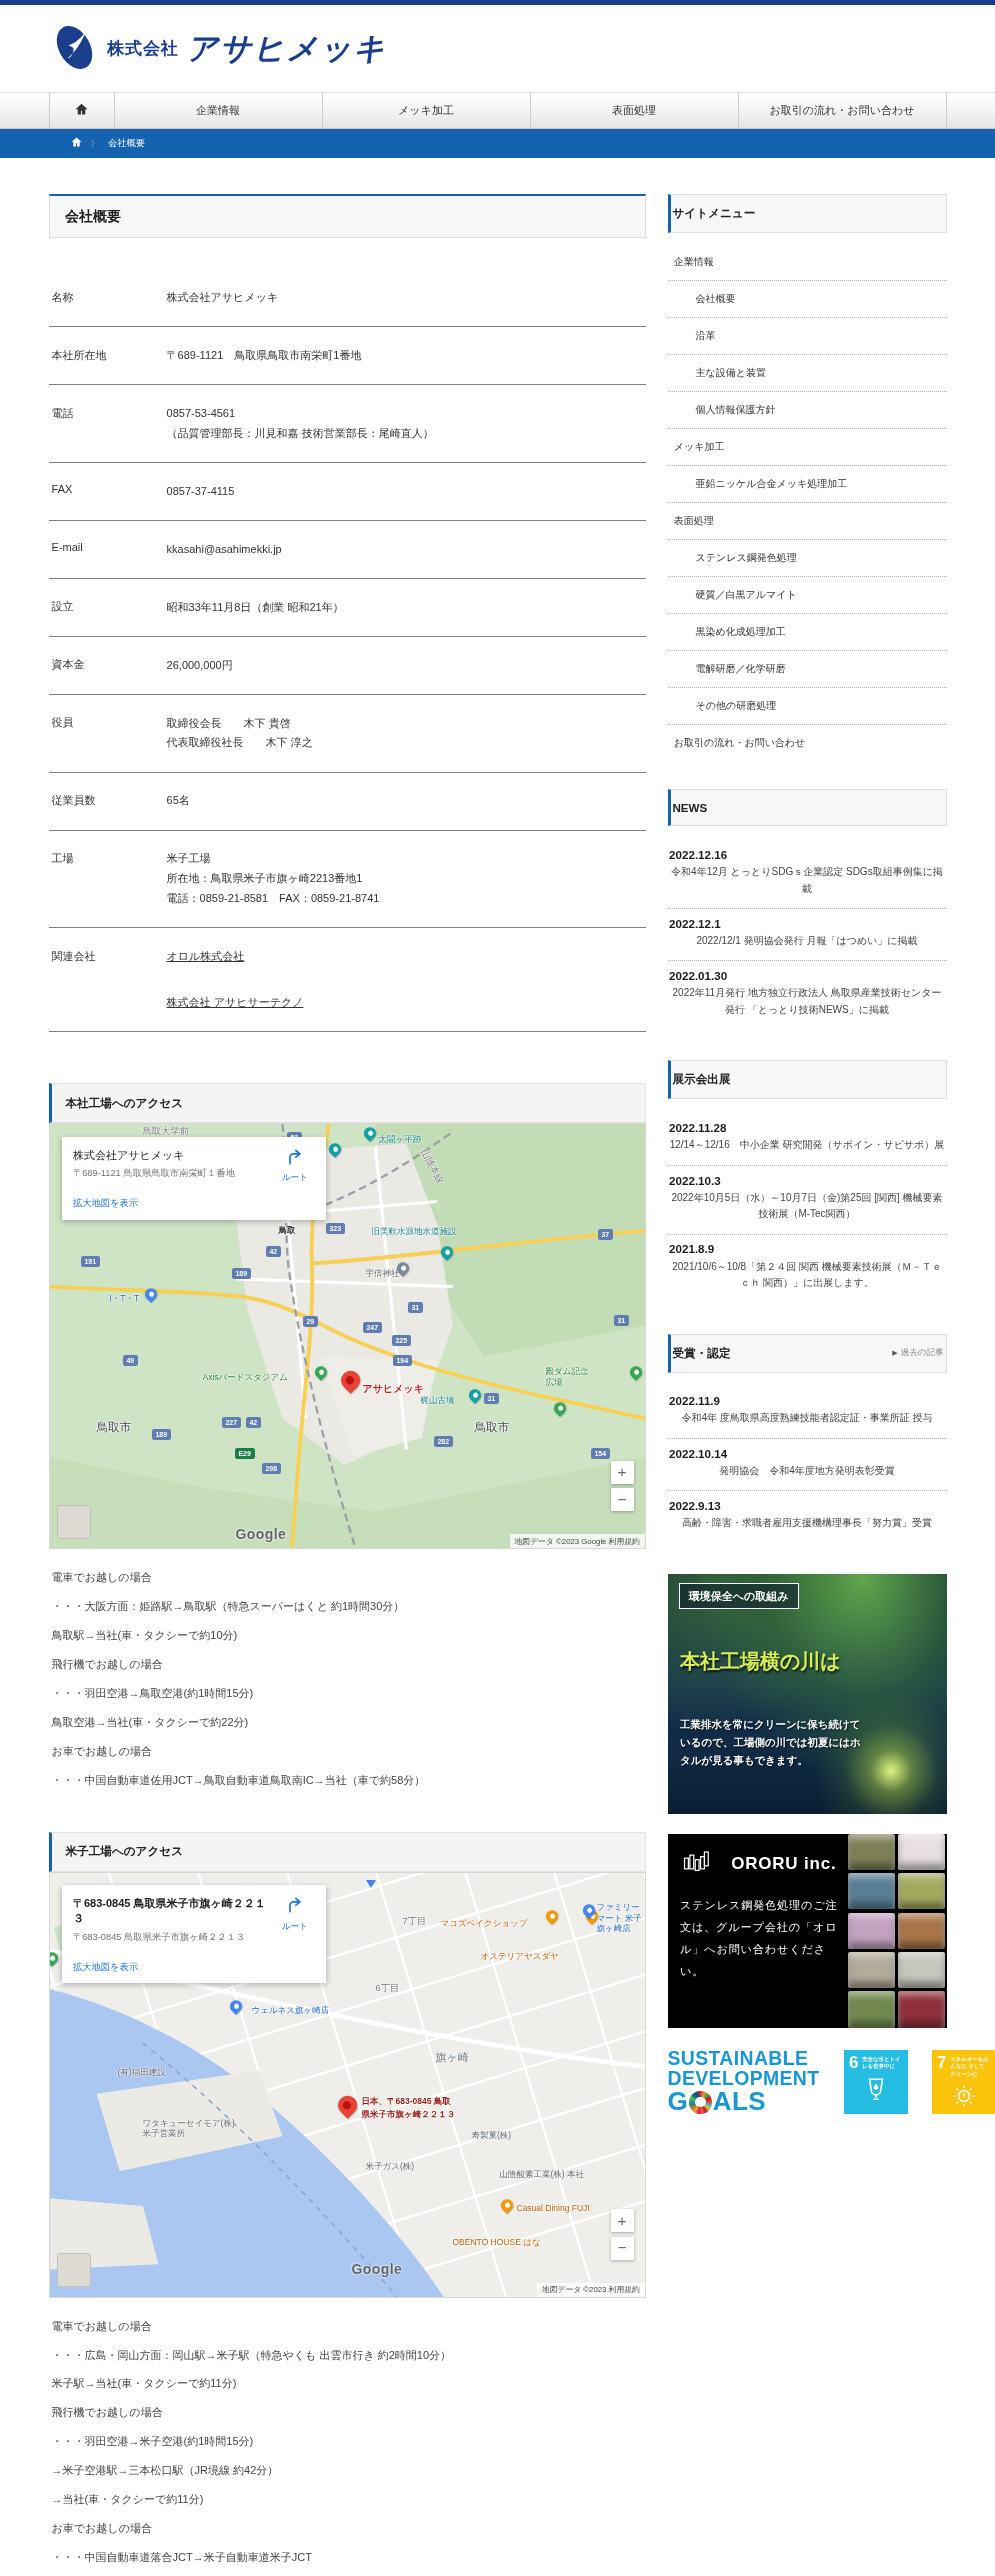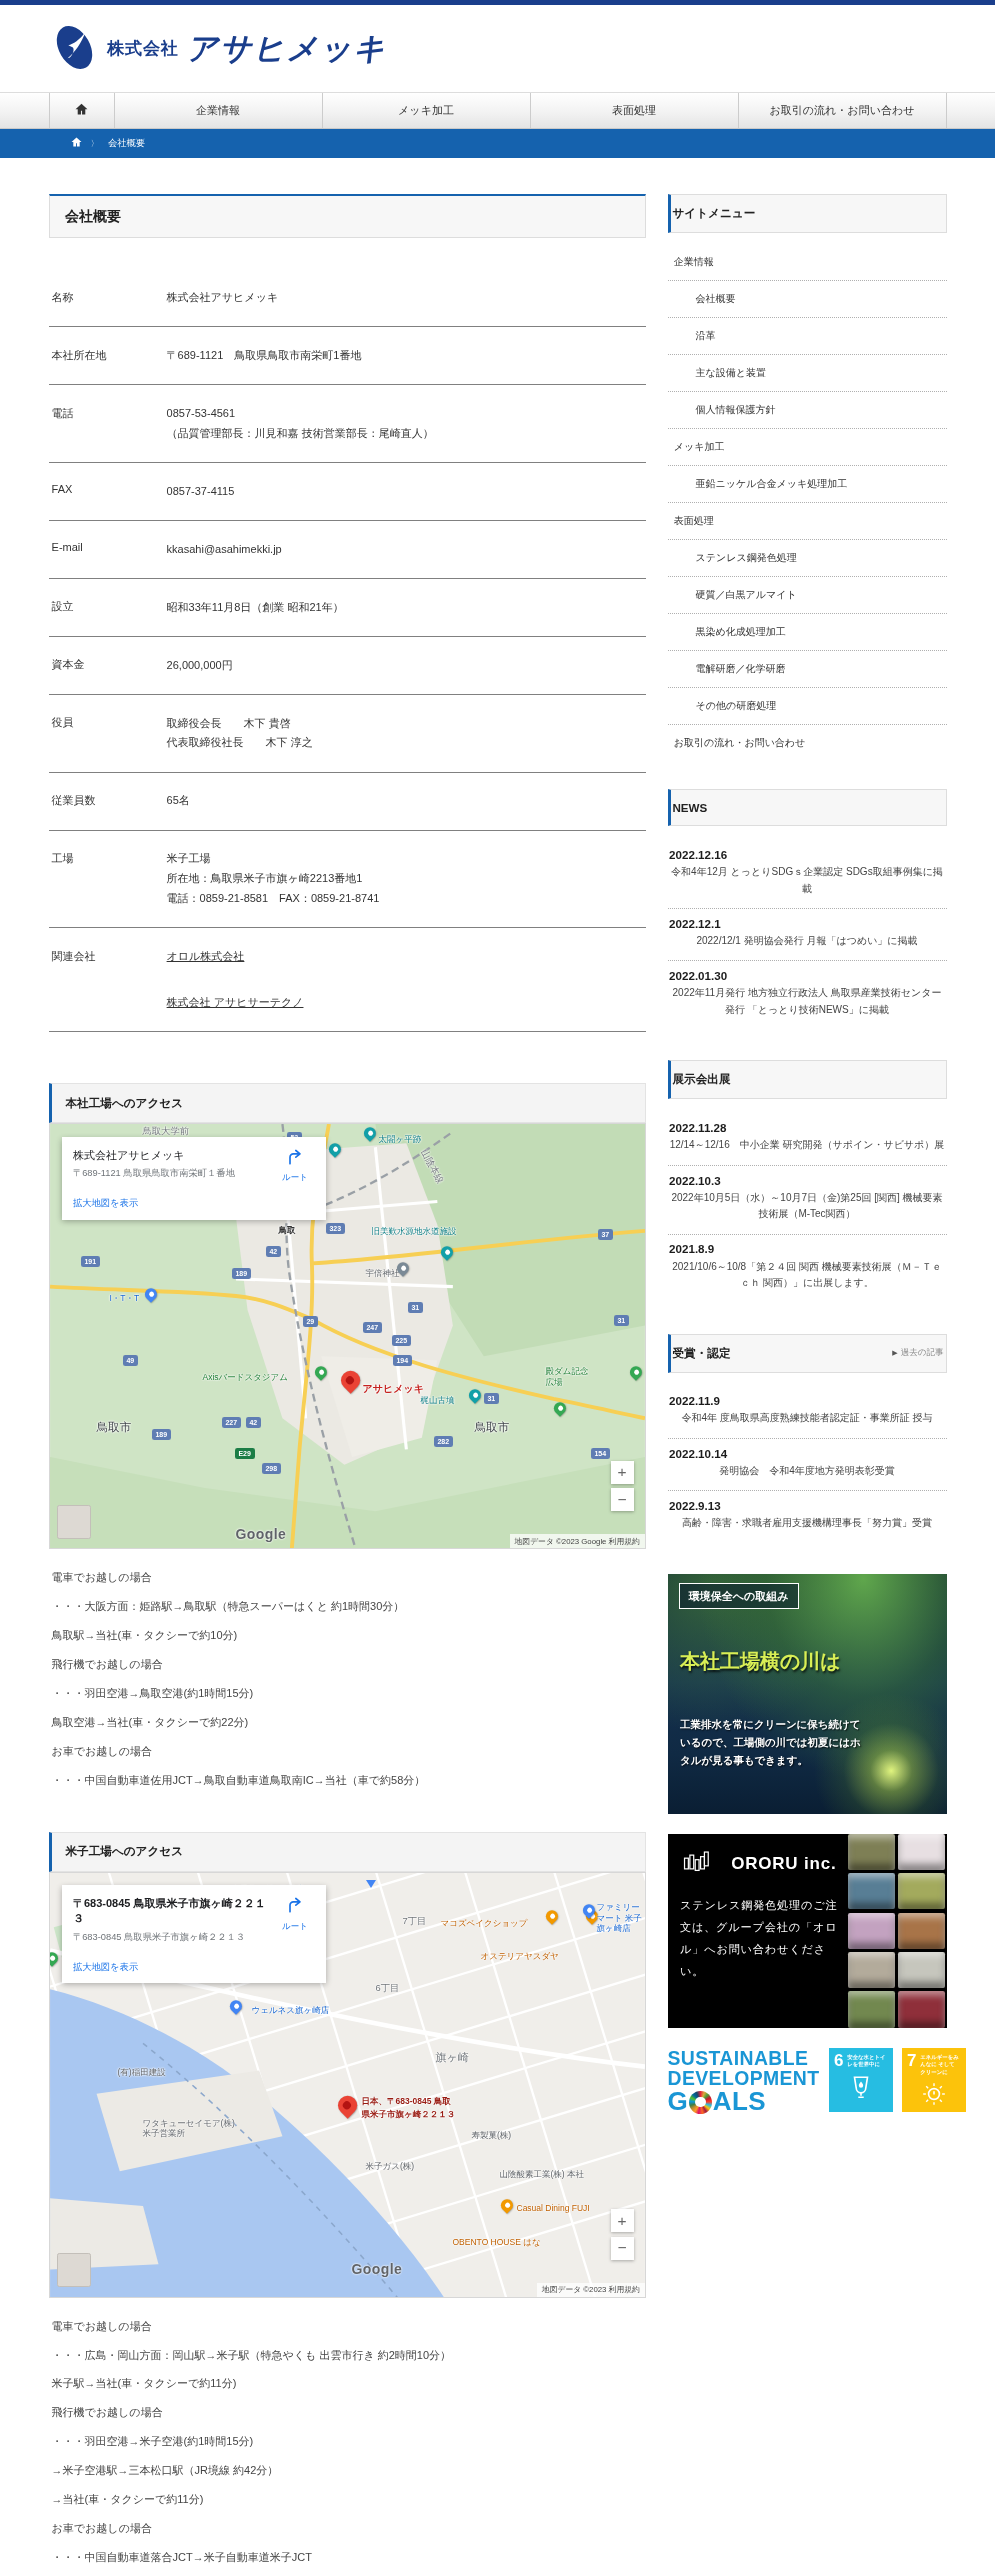--- a/index.html
+++ b/index.html
@@ -125,21 +125,21 @@
   .banner-ororu { position:relative; width:279px; height:194px; margin:0 0 20px; background:#000; cursor:pointer; color:#fff; display:flex; }
   .oro-left { flex:1; padding:15.5px 7.8px 12.4px 12.4px; }
   .oro-logo { display:flex; align-items:center; gap:22px; justify-content:center; margin-bottom:17px; }
   .oro-name { font-size:17px; font-weight:bold; letter-spacing:0.8px; }
   .oro-body { font-size:11.2px; line-height:1.95; letter-spacing:0.8px; }
   .oro-tiles { width:99px; flex:none; display:flex; gap:3.9px; padding:0; }
   .oro-col { display:flex; flex-direction:column; gap:3.1px; width:47px; }
   .tile { flex:1; border-radius:2.3px; box-shadow:inset 0 4.7px 7.8px rgba(255,255,255,.45), inset 0 -6.2px 7.8px rgba(0,0,0,.4); }
 
   
-  .sdgs { display:flex; gap:9px; margin:6.2px 0 7.8px; }
+  .sdgs { display:flex; align-items:center; gap:24px; margin:6.2px 0 7.8px; }
   .sdg-word { color:#1a96d5; font-weight:bold; font-size:19.4px; line-height:1.05; letter-spacing:0.4px; cursor:pointer; }
   .sdg-goalline { display:flex; align-items:center; }
   .sdg-wheel { width:23px; height:23px; border-radius:50%; position:relative; display:inline-block; margin:0 0.8px;
     background:conic-gradient(#e5243b,#dda63a,#4c9f38,#c5192d,#ff3a21,#26bde2,#fcc30b,#a21942,#fd6925,#dd1367,#fd9d24,#bf8b2e,#3f7e44,#0a97d9,#56c02b,#00689d,#19486a,#e5243b); }
   .sdg-wheel::after { content:""; position:absolute; inset:6.2px; background:#fff; border-radius:50%; }
   .sdg-icon { width:64px; height:64px; flex:none; color:#fff; padding:4.7px 5.4px; cursor:pointer; }
   .sdg6 { background:#26bde2; }
   .sdg7 { background:#fcc30b; }
   .sdg-head { display:flex; gap:3.9px; align-items:flex-start; }
   .sdg-num { font-size:17px; font-weight:bold; line-height:1; }

